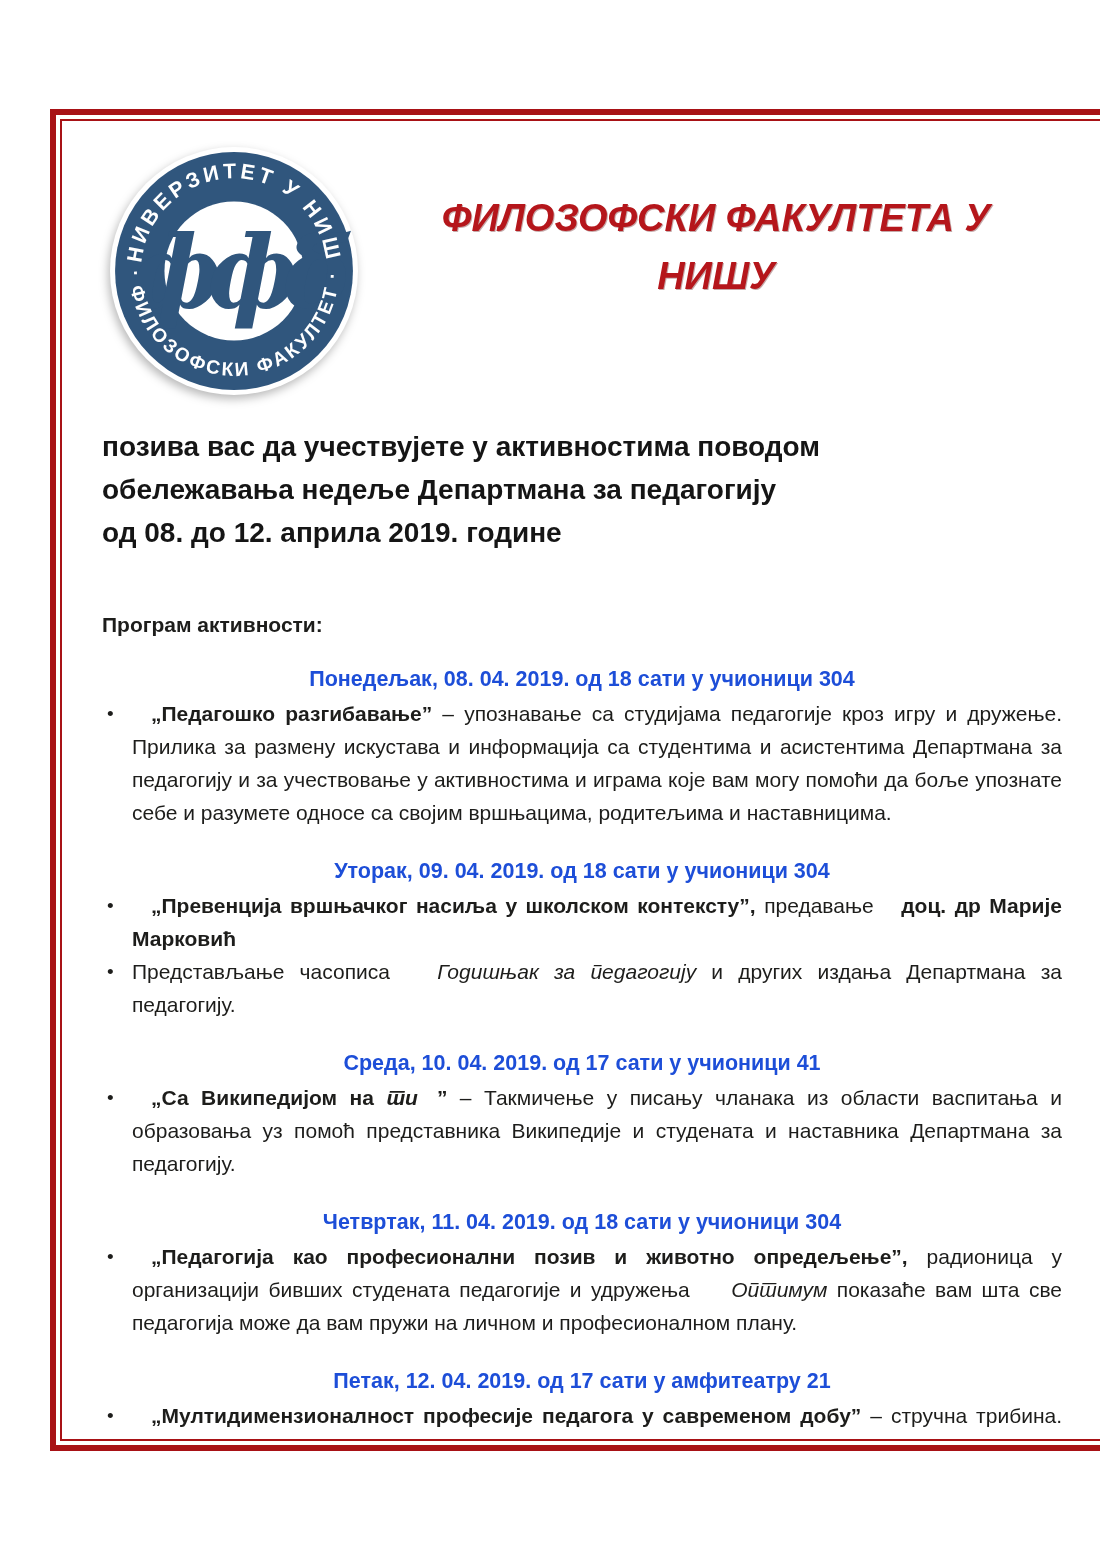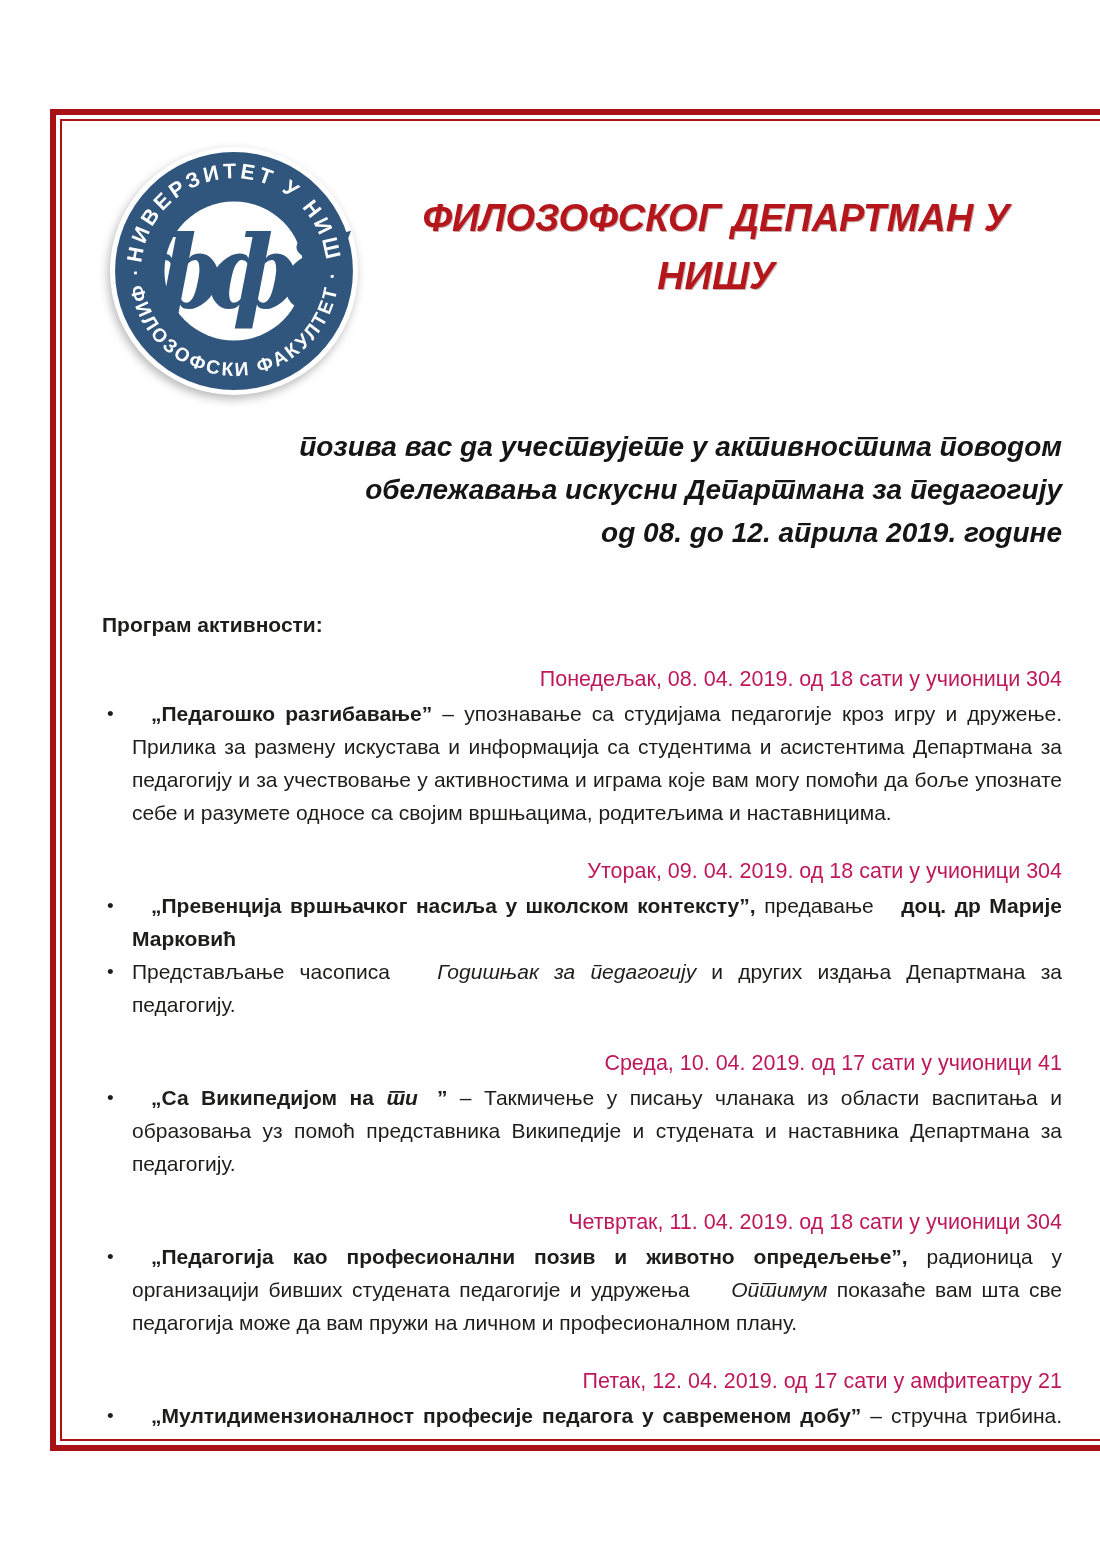--- a/index.html
+++ b/index.html
@@ -23,27 +23,27 @@
   .logo-wrap{flex:0 0 256px;padding-left:6px;}
   .logo-svg{filter:drop-shadow(-2px 4px 5px rgba(0,0,0,.28));}
   .doc-title{
     flex:1;text-align:center;margin-top:44px;padding:0 4px 0 10px;
     font-style:italic;font-weight:700;font-size:38px;line-height:58px;
     color:#b5161b;
     text-shadow:1px 1px 0 rgba(90,8,10,.35);
   }
   
   .invite{
-    text-align:right;font-weight:700;font-size:28px;line-height:43px;
-    margin-top:24px;color:#151515;font-style:italic;
+    text-align:left;font-weight:700;font-size:28px;line-height:43px;
+    margin-top:24px;color:#151515;
   }
   .program-label{font-weight:700;font-size:21px;margin-top:59px;}
   
   .section-heading{
-    text-align:right;font-weight:400;font-size:21.5px;color:#be185d;
+    text-align:center;font-weight:700;font-size:21.5px;color:#1d4ed8;
     margin:30px 0 5px 0;
   }
   .section:first-of-type .section-heading{margin-top:14px;}
   .bullet-item{
     position:relative;margin:0;padding-left:30px;
     font-size:21px;line-height:33px;text-align:justify;
   }
   .dot{
     position:absolute;left:5px;top:0;font-size:19px;line-height:33px;
   }
@@ -68,28 +68,28 @@
           <path id="arcBot" d="M 21,125 A 104,104 0 0 0 229,125" fill="none"></path>
           <text font-family="'Liberation Sans',sans-serif" font-weight="700" font-size="21" letter-spacing="3.5" fill="#ffffff">
             <textPath href="#arcTop" startOffset="50%" text-anchor="middle">УНИВЕРЗИТЕТ У НИШУ</textPath>
           </text>
           <text font-family="'Liberation Sans',sans-serif" font-weight="700" font-size="19" letter-spacing="2.5" fill="#ffffff">
             <textPath href="#arcBot" startOffset="50%" text-anchor="middle">· ФИЛОЗОФСКИ ФАКУЛТЕТ ·</textPath>
           </text>
         </svg>
       </div>
       <div class="doc-title">
-        <div>ФИЛОЗОФСКОГ ДЕПАРТМАН У</div>
+        <div>ФИЛОЗОФСКИ ФАКУЛТЕТА У</div>
         <div>НИШУ</div>
       </div>
     </div>
 
     <div class="invite">
       <div>позива вас да учествујете у активностима поводом</div>
-      <div>обележавања искусни Департмана за педагогију</div>
+      <div>обележавања недеље Департмана за педагогију</div>
       <div>од 08. до 12. априла 2019. године</div>
     </div>
 
     <div class="program-label">Програм активности:</div>
 
     <div class="section">
       <div class="section-heading">Понедељак, 08. 04. 2019. од 18 сати у учионици 304</div>
       <p class="bullet-item"><span class="dot">•</span><span class="b">„Педагошко разгибавање”</span><span> – упознавање са студијама педагогије кроз игру и дружење. Прилика за размену искустава и информација са студентима и асистентима Департмана за педагогију и за учествовање у активностима и играма које вам могу помоћи да боље упознате себе и разумете односе са својим вршњацима, родитељима и наставницима.</span></p>
     </div>
 

